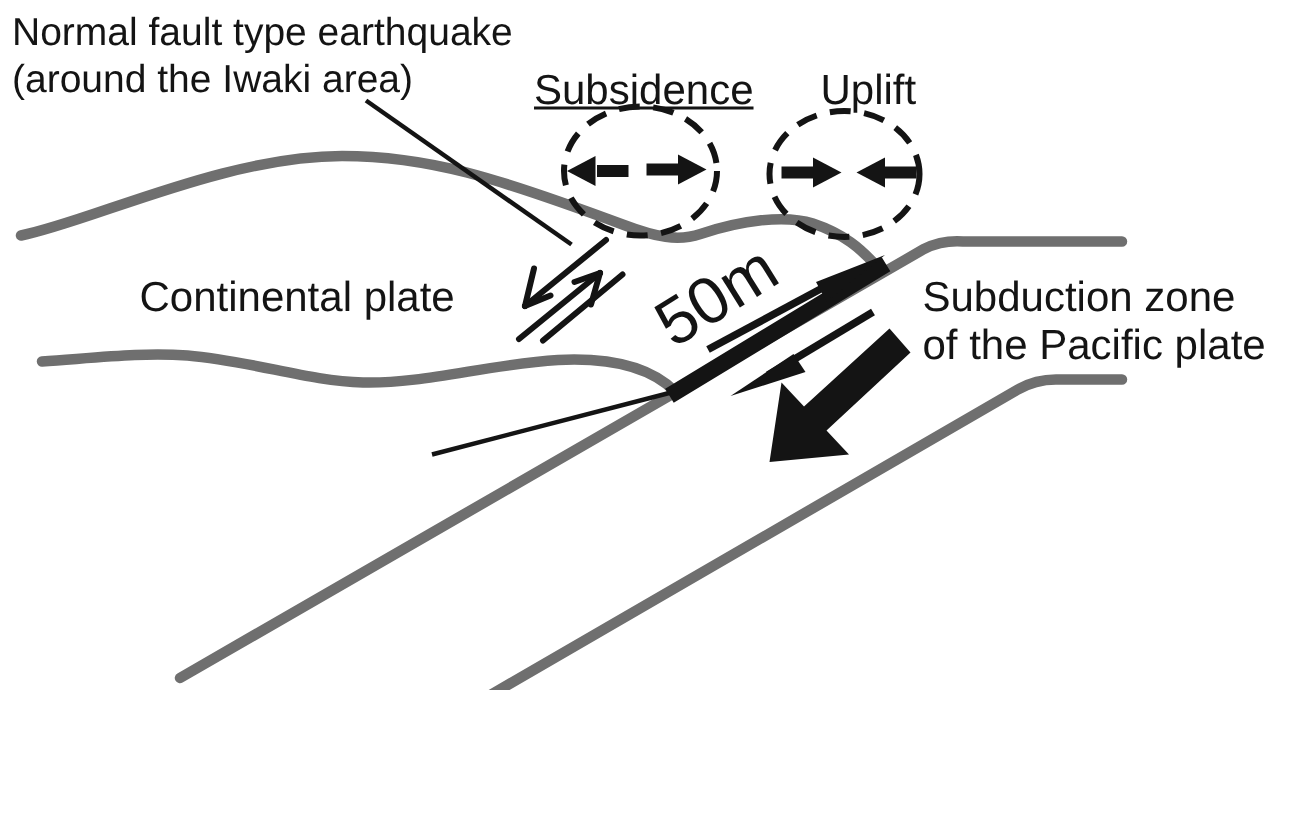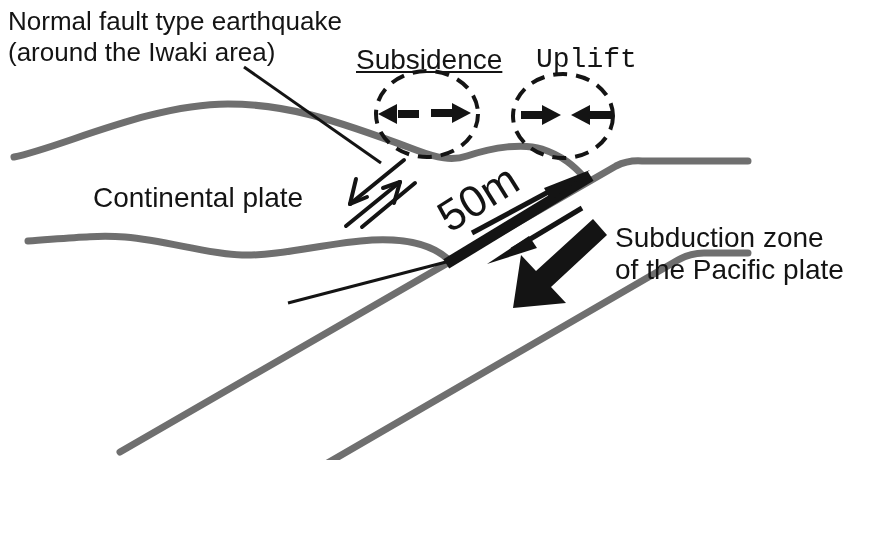--- a/index.html
+++ b/index.html
@@ -86,23 +86,23 @@
     </g>
 
     <polygon fill="var(--ink)" points="593,219 536,271 521,255 513,308 566,303 551,287 607,235"></polygon>
   </svg>
 
   <div class="lbl lbl--title" style="left:8px;top:6px;">Normal fault type earthquake
 (around the Iwaki area)</div>
 
   <div class="lbl" style="left:356px;top:44px;text-decoration:underline;">Subsidence</div>
 
-  <div class="lbl" style="left:536px;top:44px;font-family:Liberation Mono, monospace;">Uplift</div>
+  <div class="lbl" style="left:547px;top:44px;">Uplift</div>
 
   <div class="lbl" style="left:93px;top:182px;">Continental plate</div>
 
   <div class="lbl lbl--slip" style="left:478px;top:198px;">50m</div>
 
-  <div class="lbl" style="left:615px;top:182px;margin-top:40px;">Subduction zone
+  <div class="lbl" style="left:615px;top:182px;">Subduction zone
 of the Pacific plate</div>
 
 
 </div>
 
 </body></html>

